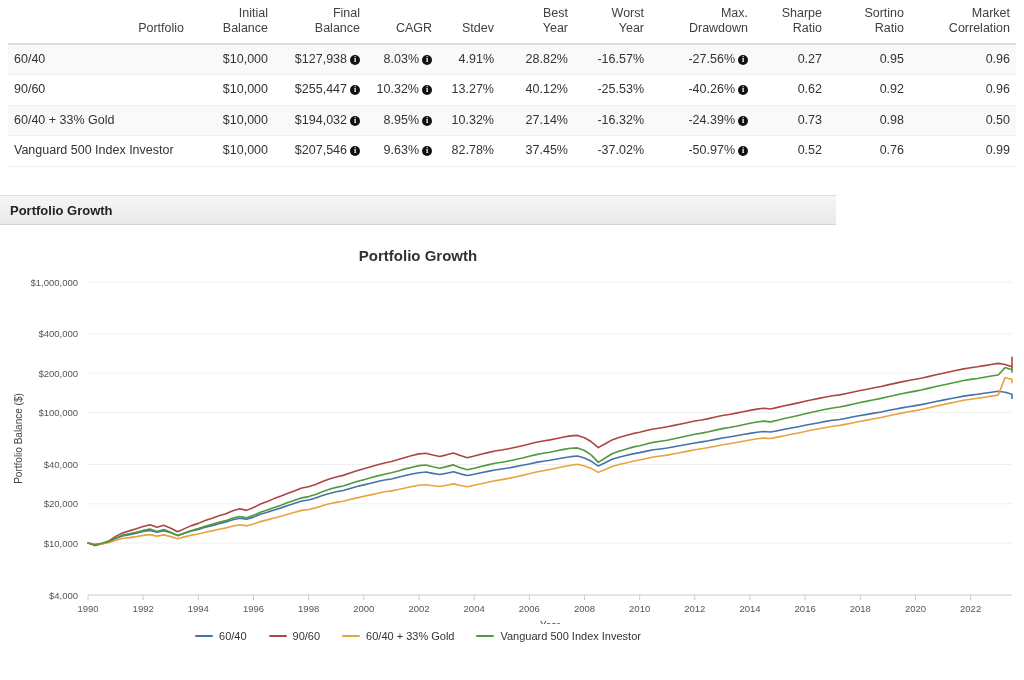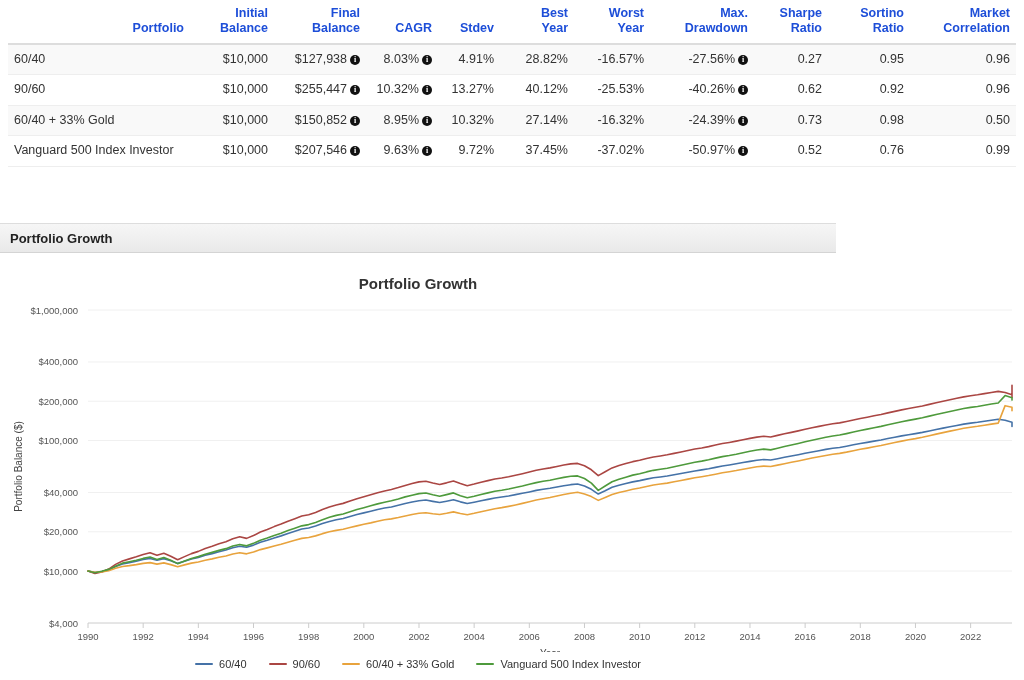--- a/index.html
+++ b/index.html
@@ -13,22 +13,22 @@
   }
   
   .table-wrap { width: 1024px; padding: 0 8px; background:#fff; }
   table.metrics {
     width: 1008px;
     border-collapse: collapse;
     font-size: 12.5px;
     table-layout: fixed;
   }
   table.metrics thead th {
-    font-weight: bold;
-    color: #1d4ed8;
+    font-weight: normal;
+    color: #404040;
     vertical-align: bottom;
     padding: 6px 6px 7px 6px;
     border-bottom: 2px solid #dddddd;
     text-align: right;
     line-height: 1.18;
     font-size: 12.5px;
     white-space: pre-line;
   }
   table.metrics thead th.first { text-align: right; }
   table.metrics tbody td {
@@ -51,21 +51,21 @@
     line-height: 10px;
     text-align: center;
     font-weight: bold;
     font-family: "Liberation Serif", serif;
     vertical-align: 1px;
     margin-left: 3px;
     cursor: pointer;
   }
   
   .gap { height: 28px; background:#fff; }
-  .panel { width: 836px; background:#86efac;margin-top:28px; }
+  .panel { width: 836px; background:#86efac; }
   .panel-head {
     height: 30px;
     background: linear-gradient(to bottom, #f6f6f6 0%, #e9e9e9 100%);
     border-top: 1px solid #dddddd;
     border-bottom: 1px solid #d4d4d4;
     display: flex; align-items: center;
     padding-left: 10px;
   }
   .panel-head-title { font-size: 13px; font-weight: bold; color: #222; }
   .panel-body { background: #fff; padding-top: 6px; }
@@ -151,36 +151,36 @@
           <td><span>40.12%</span></td>
           <td><span>-25.53%</span></td>
           <td><span>-40.26%</span><span class="infoicon">i</span></td>
           <td><span>0.62</span></td>
           <td><span>0.92</span></td>
           <td><span>0.96</span></td>
         </tr>
         <tr class="alt">
           <td class="first"><span>60/40 + 33% Gold</span></td>
           <td><span>$10,000</span></td>
-          <td><span>$150,852</span><span class="infoicon">i</span></td>
+          <td><span>$194,032</span><span class="infoicon">i</span></td>
           <td><span>8.95%</span><span class="infoicon">i</span></td>
           <td><span>10.32%</span></td>
           <td><span>27.14%</span></td>
           <td><span>-16.32%</span></td>
           <td><span>-24.39%</span><span class="infoicon">i</span></td>
           <td><span>0.73</span></td>
           <td><span>0.98</span></td>
           <td><span>0.50</span></td>
         </tr>
         <tr>
           <td class="first"><span>Vanguard 500 Index Investor</span></td>
           <td><span>$10,000</span></td>
           <td><span>$207,546</span><span class="infoicon">i</span></td>
           <td><span>9.63%</span><span class="infoicon">i</span></td>
-          <td><span>9.72%</span></td>
+          <td><span>82.78%</span></td>
           <td><span>37.45%</span></td>
           <td><span>-37.02%</span></td>
           <td><span>-50.97%</span><span class="infoicon">i</span></td>
           <td><span>0.52</span></td>
           <td><span>0.76</span></td>
           <td><span>0.99</span></td>
         </tr>
       </tbody>
   </table>
 </div>

